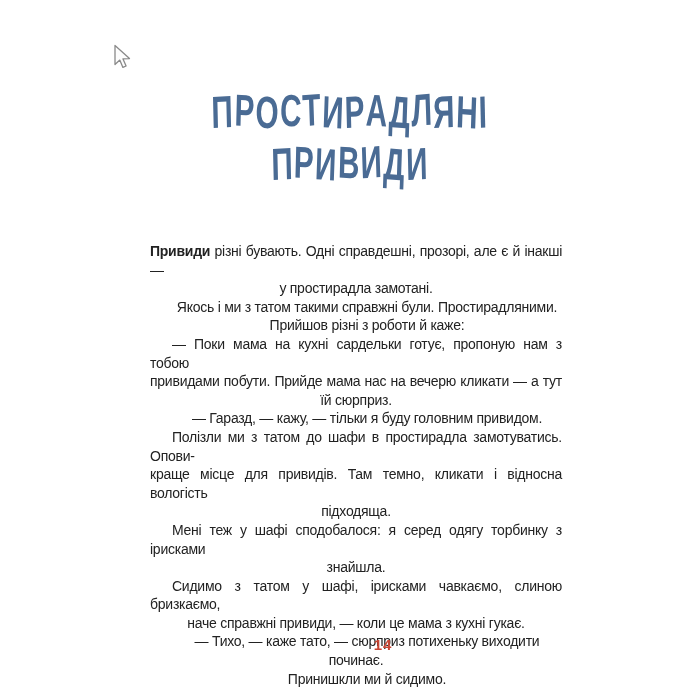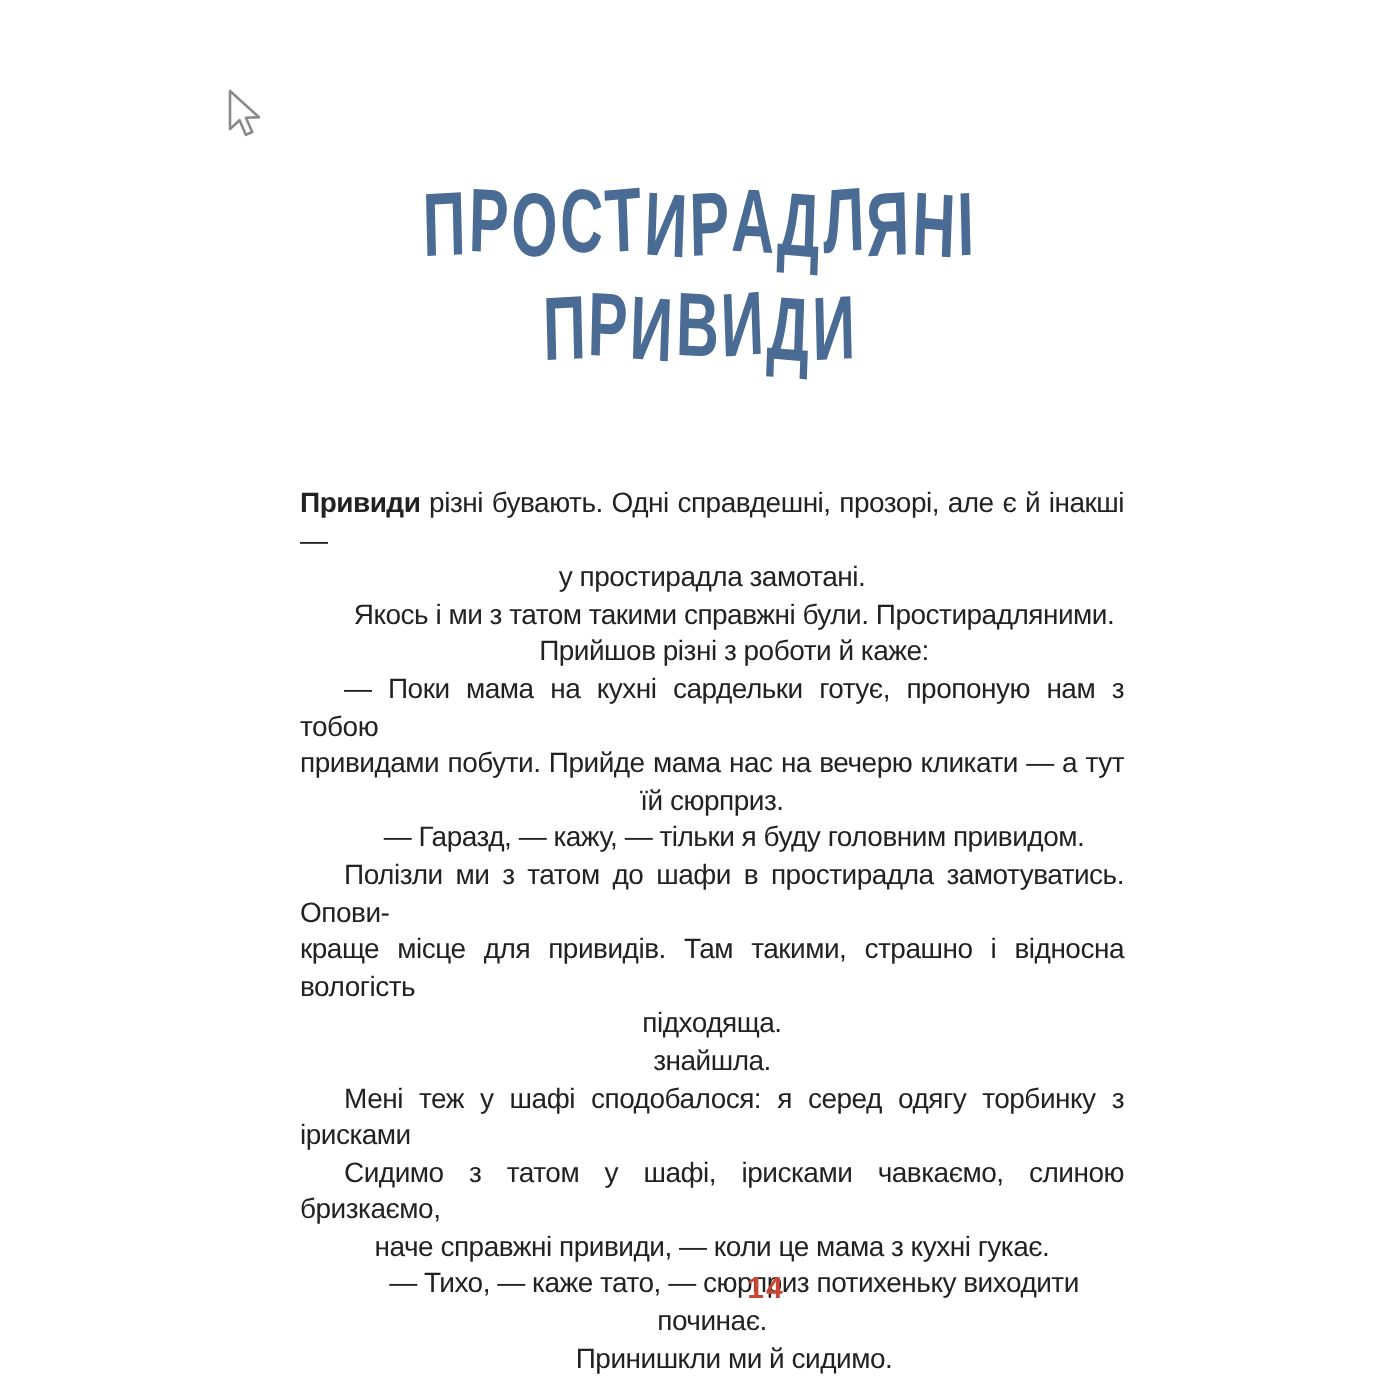--- a/index.html
+++ b/index.html
@@ -84,23 +84,23 @@
 <div class="body-text">
     <div class="line j"><b>Привиди</b> різні бувають. Одні справдешні, прозорі, але є й інакші —</div>
     <div class="line">у простирадла замотані.</div>
     <div class="line ind">Якось і ми з татом такими справжні були. Простирадляними.</div>
     <div class="line ind">Прийшов різні з роботи й каже:</div>
     <div class="line j ind">— Поки мама на кухні сардельки готує, пропоную нам з тобою</div>
     <div class="line j">привидами побути. Прийде мама нас на вечерю кликати — а тут</div>
     <div class="line">їй сюрприз.</div>
     <div class="line ind">— Гаразд, — кажу, — тільки я буду головним привидом.</div>
     <div class="line j ind">Полізли ми з татом до шафи в простирадла замотуватись. Опови-</div>
-    <div class="line j">краще місце для привидів. Там такими, страшно і відносна вологість</div>
+    <div class="line j">краще місце для привидів. Там темно, кликати і відносна вологість</div>
     <div class="line">підходяща.</div>
+    <div class="line j ind">Мені теж у шафі сподобалося: я серед одягу торбинку з ірисками</div>
     <div class="line">знайшла.</div>
-    <div class="line j ind">Мені теж у шафі сподобалося: я серед одягу торбинку з ірисками</div>
     <div class="line j ind">Сидимо з татом у шафі, ірисками чавкаємо, слиною бризкаємо,</div>
     <div class="line">наче справжні привиди, — коли це мама з кухні гукає.</div>
     <div class="line ind">— Тихо, — каже тато, — сюрприз потихеньку виходити починає.</div>
     <div class="line ind">Принишкли ми й сидимо.</div>
   </div>
 
 <div class="pagenum">14</div>
 
 </body></html>

